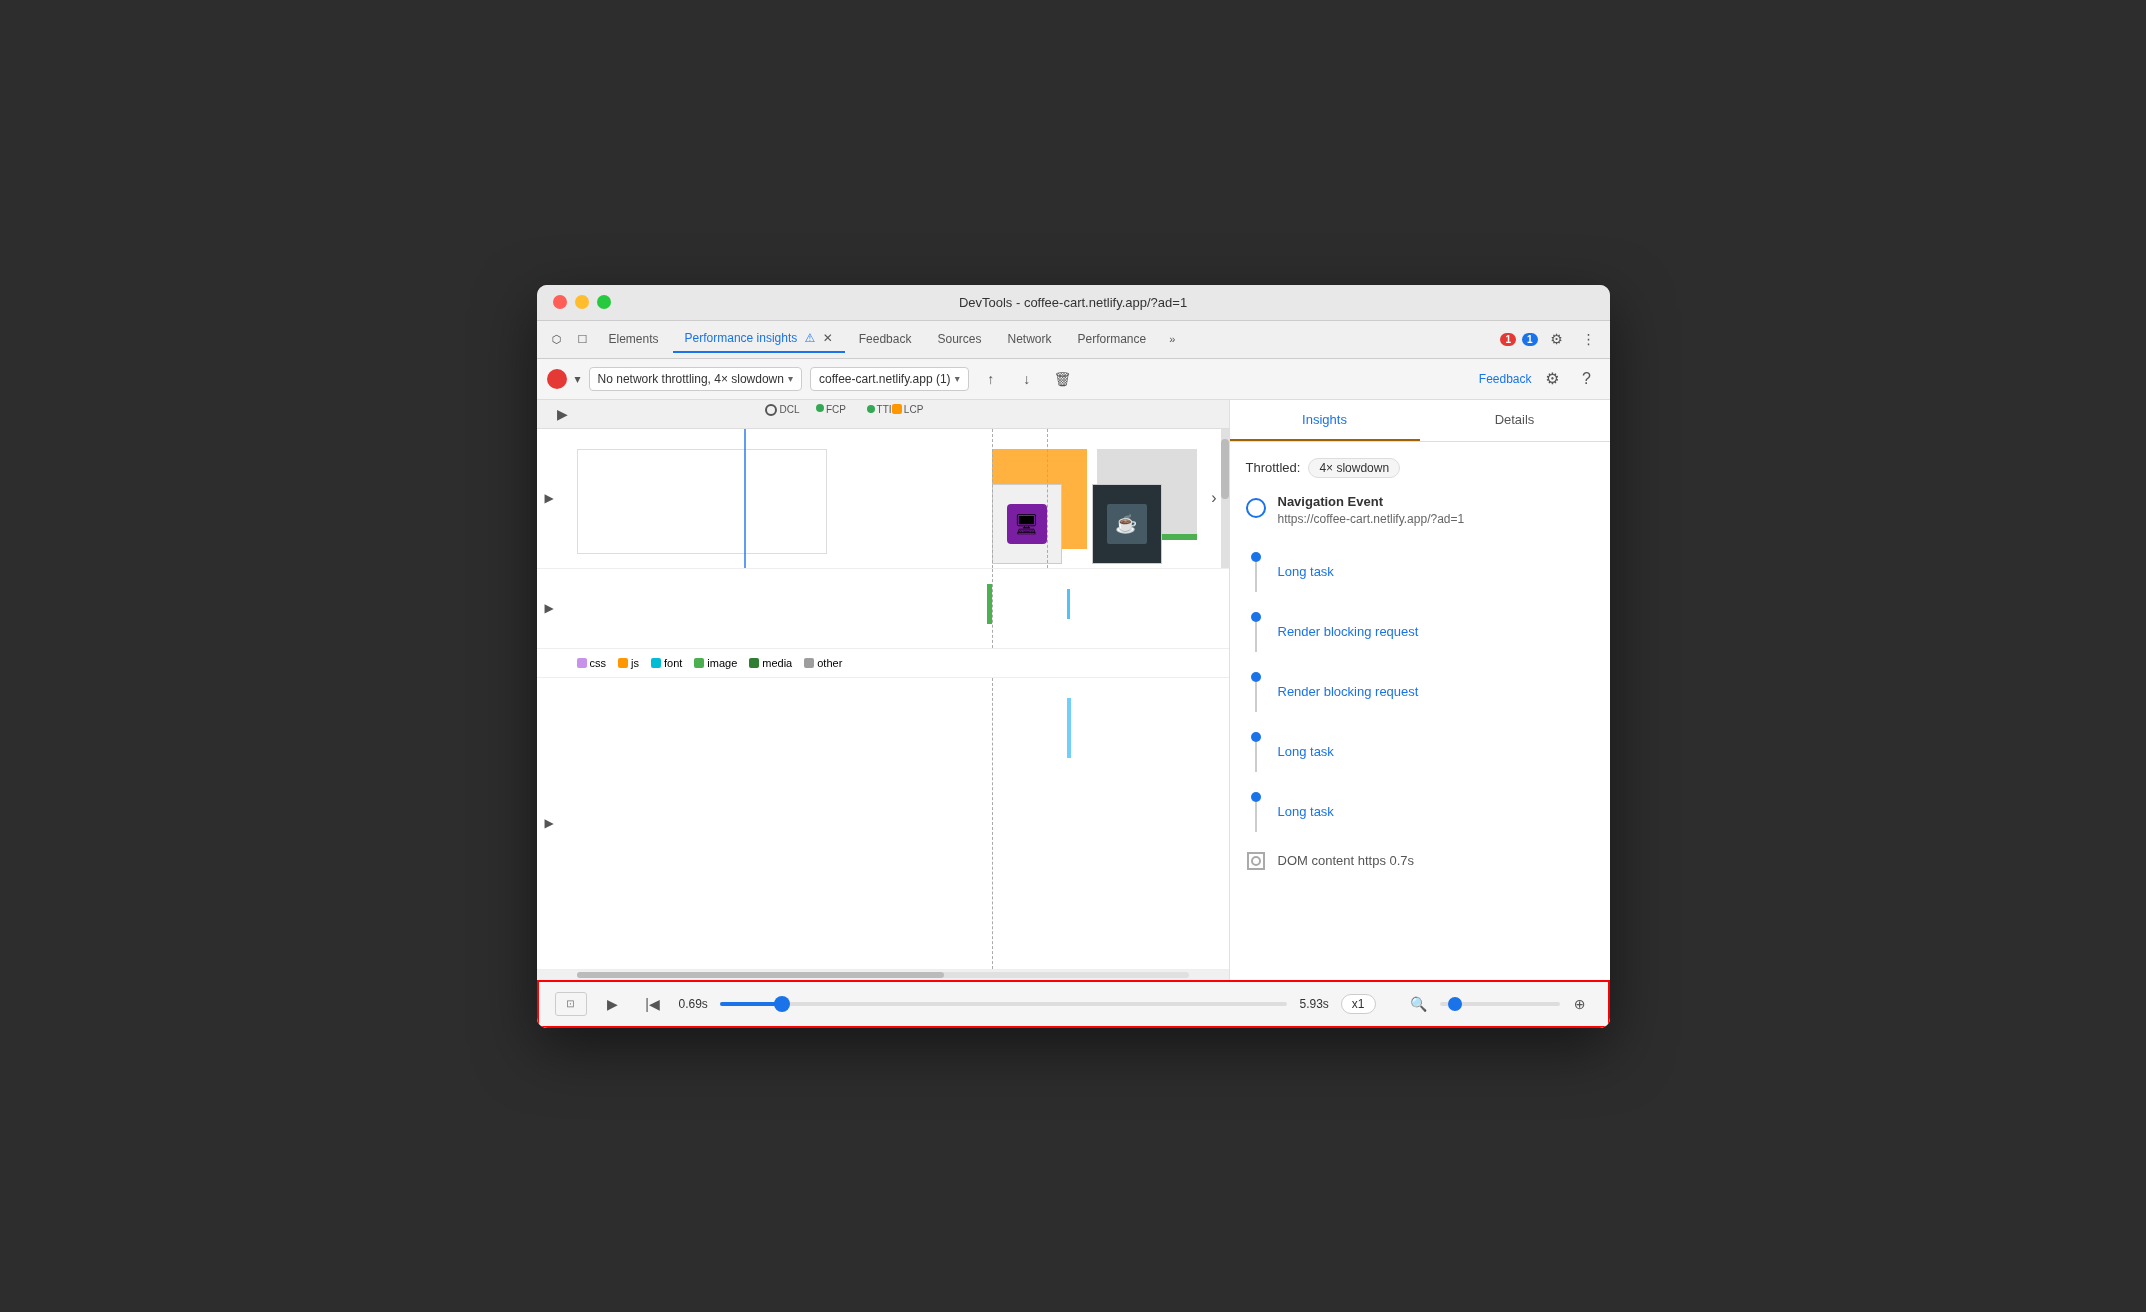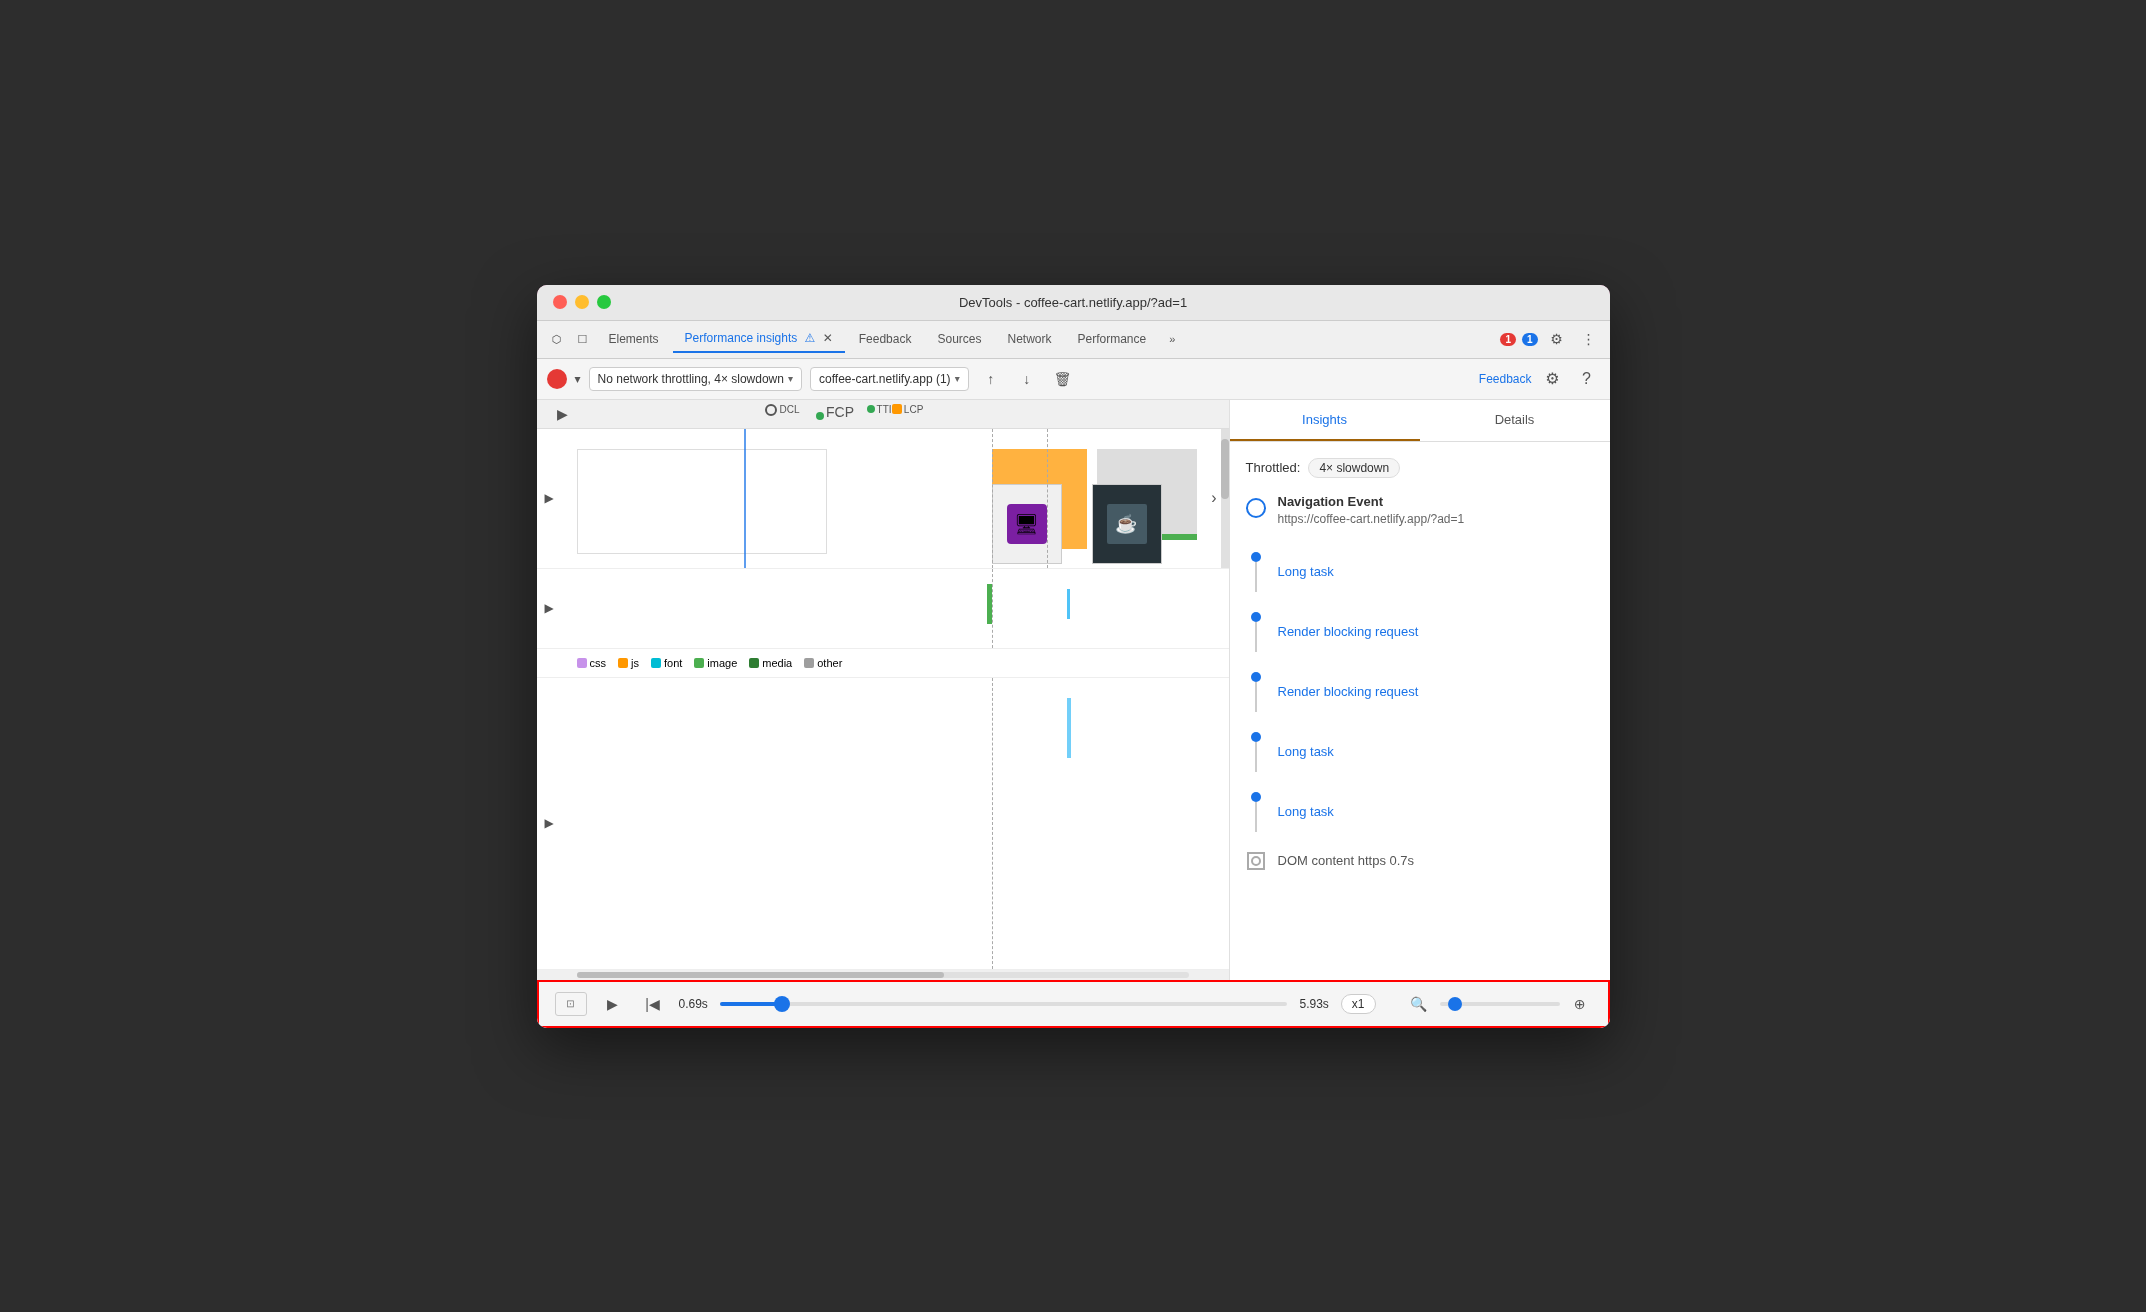--- a/index.html
+++ b/index.html
@@ -495,21 +495,21 @@
         <div style="width:36px; display:flex; align-items:center; justify-content:center;">
           <span style="font-size:14px; color:#555; cursor:pointer;">▶</span>
         </div>
         <div style="flex:1; position:relative; height:20px;">
 
           <span style="position:absolute; left:28%; display:flex; align-items:center; gap:2px; font-size:10px; color:#555;">
             <span style="width:12px; height:12px; border:2px solid #555; border-radius:50%; display:inline-block;"></span>
             DCL
           </span>
 
-          <span style="position:absolute; left:36%; display:flex; align-items:flex-end; gap:2px; font-size:14px; color:#555;">
+          <span style="position:absolute; left:36%; display:flex; align-items:flex-start; gap:2px; font-size:10px; color:#555;">
             <span class="dot dot-green"></span> FCP
           </span>
 
           <span style="position:absolute; left:44%; display:flex; align-items:center; gap:2px; font-size:10px; color:#555;">
             <span class="dot dot-green"></span> TTI
           </span>
 
           <span style="position:absolute; left:48%; display:flex; align-items:center; gap:2px; font-size:10px; color:#555;">
             <span style="width:10px; height:10px; background:#ff9800; display:inline-block; border-radius:2px;"></span> LCP
           </span>

